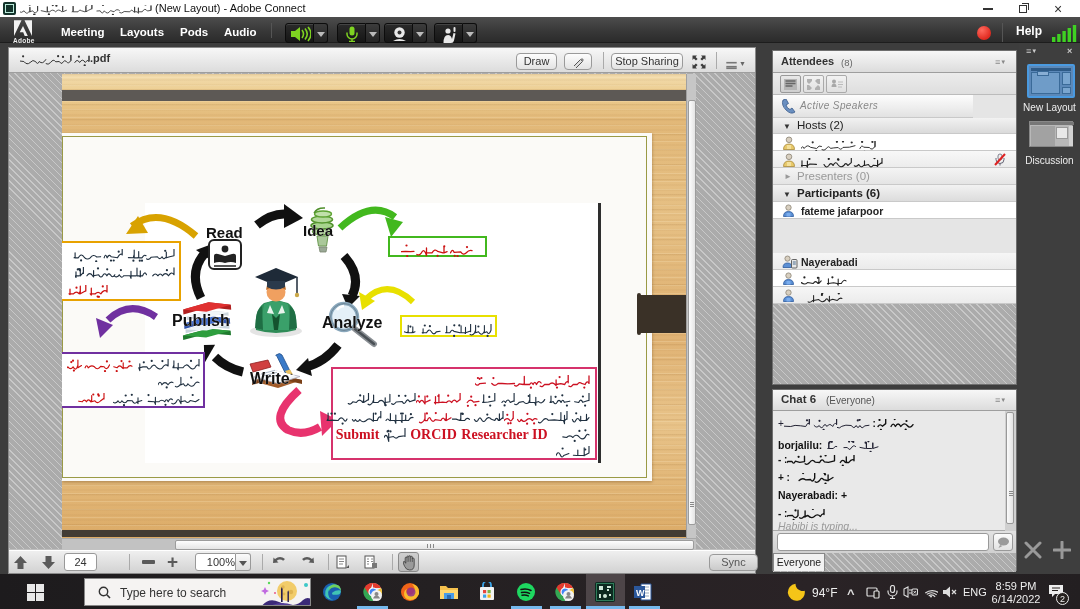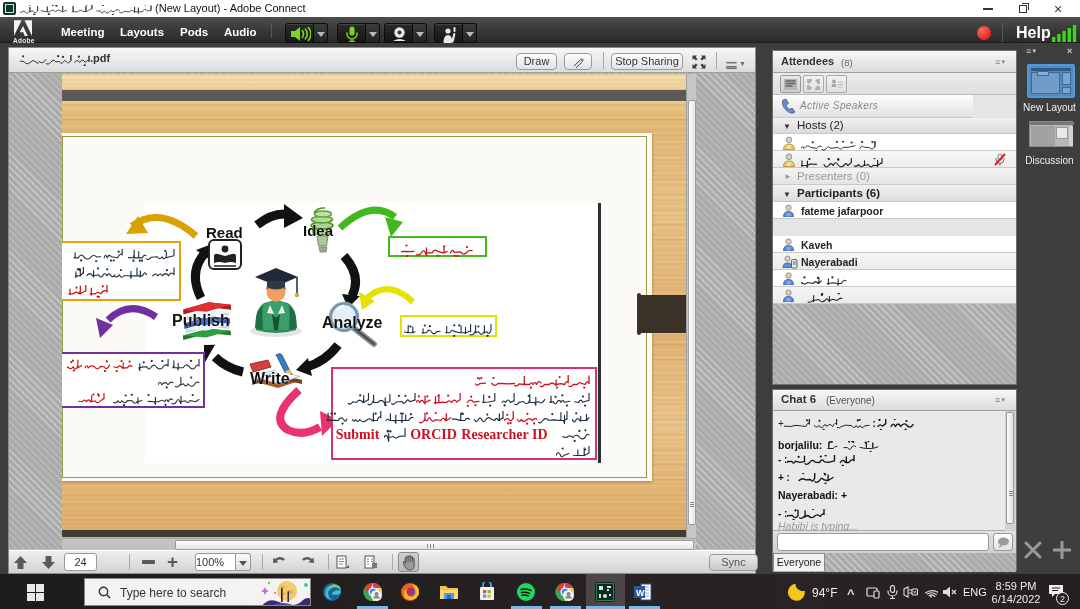--- a/index.html
+++ b/index.html
@@ -77,21 +77,21 @@
         <path d="M2.5 17 q0 -8 4.5 -8 q3 0 4 4 l1.5 -6 l2 .4 l-1.5 7 q-.5 2.6 -3 2.6 z" fill="#e8e8e8"></path>
         <rect x="12.5" y="1" width="2" height="5" rx="1" fill="#e8e8e8"></rect>
       </svg>
     </div>
     <div class="ab" style="left:463px;top:23px;width:14px;height:20px;background:linear-gradient(#3c3c3c,#242424);border:1px solid #0c0c0c;border-left:none;border-radius:0 3px 3px 0">
       <div class="ab" style="left:3px;top:8px;width:0;height:0;border-left:4px solid transparent;border-right:4px solid transparent;border-top:5px solid #bbb"></div>
     </div>
   </div>
 <div class="ab" style="left:977px;top:26px;width:14px;height:14px;border-radius:50%;background:radial-gradient(circle at 35% 30%,#ff6a5e,#e02a20 70%)"></div>
 <div class="ab" style="left:1002px;top:23px;width:1px;height:19px;background:#1c1c1c;border-right:1px solid #555"></div>
-<div class="ab" style="left:1016px;top:24px;font-size:16px;font-weight:bold;color:#fff">Help</div>
+<div class="ab" style="left:1016px;top:24px;font-size:12px;font-weight:bold;color:#fff">Help</div>
 <svg class="ab" style="left:1052px;top:25px" width="25" height="17" viewBox="0 0 25 17">
     <g fill="#3fd123">
       <rect x="0" y="12" width="3.4" height="5"></rect>
       <rect x="5.2" y="9" width="3.4" height="8"></rect>
       <rect x="10.4" y="6" width="3.4" height="11"></rect>
       <rect x="15.6" y="3" width="3.4" height="14"></rect>
       <rect x="20.8" y="0" width="3.4" height="17"></rect>
     </g>
   </svg>
 <div class="ab" style="left:8px;top:47px;width:748px;height:527px;background:#bfbfbf;border:1px solid #8a8a8a">
@@ -437,21 +437,21 @@
       <path d="M7.5 1 L14 8 H10.5 V14 H4.5 V8 H1 Z" fill="#5a5a5a"></path>
     </svg>
 <svg class="ab" style="left:32px;top:4px" width="15" height="15" viewBox="0 0 15 15">
       <path d="M7.5 14 L1 7 H4.5 V1 H10.5 V7 H14 Z" fill="#5a5a5a"></path>
     </svg>
 <div class="ab" style="left:55px;top:2px;width:33px;height:18px;background:#fff;border:1px solid #999;border-radius:3px;font-size:11px;color:#333;text-align:center;line-height:17px">24</div>
 <div class="ab" style="left:92px;top:22px;font-size:15px;color:#444">/ 26</div>
 <div class="ab" style="left:120px;top:3px;width:1px;height:16px;background:#aaa"></div>
 <div class="ab" style="left:133px;top:9px;width:13px;height:4px;background:#5a5a5a;border-radius:1px"></div>
 <div class="ab" style="left:158px;top:4px;font-size:19px;font-weight:bold;color:#5a5a5a;line-height:14px">+</div>
-<div class="ab" style="left:186px;top:2px;width:41px;height:18px;background:#fff;border:1px solid #999;border-radius:3px 0 0 3px;font-size:11px;color:#333;text-align:left;line-height:17px">100%</div>
+<div class="ab" style="left:186px;top:2px;width:41px;height:18px;background:#fff;border:1px solid #999;border-radius:3px 0 0 3px;font-size:11px;color:#333;text-align:right;line-height:17px">100%</div>
 <div class="ab" style="left:227px;top:2px;width:15px;height:18px;background:linear-gradient(#fbfbfb,#ddd);border:1px solid #999;border-left:none;border-radius:0 3px 3px 0">
       <div class="ab" style="left:3px;top:7px;width:0;height:0;border-left:4px solid transparent;border-right:4px solid transparent;border-top:5px solid #555"></div>
     </div>
 <div class="ab" style="left:253px;top:3px;width:1px;height:16px;background:#aaa"></div>
 <svg class="ab" style="left:263px;top:4px" width="16" height="15" viewBox="0 0 16 15">
       <path d="M3 4 Q8 0 13 4 L14.5 2.5 L15 8 L9.5 7.5 L11.3 5.7 Q8 3.2 4.8 5.8 Z" fill="#5a5a5a" transform="scale(-1,1) translate(-16,0)"></path>
     </svg>
 <svg class="ab" style="left:290px;top:4px" width="16" height="15" viewBox="0 0 16 15">
       <path d="M3 4 Q8 0 13 4 L14.5 2.5 L15 8 L9.5 7.5 L11.3 5.7 Q8 3.2 4.8 5.8 Z" fill="#5a5a5a"></path>
     </svg>
@@ -552,28 +552,20 @@
       <span class="ab" style="left:10px;top:5px;font-size:8px;color:#333">▼</span>
       <span class="ab" style="left:24px;top:2px;font-size:11.5px;font-weight:bold;color:#222">Participants (6)</span>
     </div>
     <div class="ab" style="left:0;top:151px;width:243px;height:17px;background:#fff;border-bottom:1px solid #c9c9c9">
       <svg class="ab" style="left:9px;top:2px" width="13" height="13" viewBox="0 0 13 13">
         <circle cx="6.5" cy="3.6" r="2.7" fill="#d8cfc0" stroke="#8a8374" stroke-width=".8"></circle>
         <path d="M1.5 12.5 q0 -5 5 -5 q5 0 5 5 z" fill="#5b8fd4" stroke="#2c5a9e" stroke-width=".8"></path>
         <path d="M4.5 9 h4 v3.5 h-4 z" fill="#7aadee" stroke="none"></path>
       </svg>
       <span class="ab" style="left:28px;top:3px;font-size:10.5px;font-weight:bold;color:#222">fateme jafarpoor</span>
-    </div>
-    <div class="ab" style="left:0;top:185px;width:243px;height:17px;background:#fff;border-bottom:1px solid #c9c9c9">
-      <svg class="ab" style="left:9px;top:2px" width="13" height="13" viewBox="0 0 13 13">
-        <circle cx="6.5" cy="3.6" r="2.7" fill="#d8cfc0" stroke="#8a8374" stroke-width=".8"></circle>
-        <path d="M1.5 12.5 q0 -5 5 -5 q5 0 5 5 z" fill="#5b8fd4" stroke="#2c5a9e" stroke-width=".8"></path>
-        <path d="M4.5 9 h4 v3.5 h-4 z" fill="#7aadee" stroke="none"></path>
-      </svg>
-      <span class="ab" style="left:28px;top:3px;font-size:10.5px;font-weight:bold;color:#222">Kaveh</span>
     </div>
     <div class="ab" style="left:0;top:202px;width:243px;height:17px;background:linear-gradient(#f6f6f6,#ebebeb);border-bottom:1px solid #c9c9c9">
       <svg class="ab" style="left:9px;top:2px" width="16" height="14" viewBox="0 0 16 14">
         <circle cx="5.5" cy="3.6" r="2.6" fill="#d8cfc0" stroke="#8a8374" stroke-width=".8"></circle>
         <path d="M1 12.5 q0 -4.5 4.5 -4.5 q4.5 0 4.5 4.5 z" fill="#5b8fd4" stroke="#2c5a9e" stroke-width=".8"></path>
         <rect x="9.5" y="4.5" width="5.5" height="8.5" rx="1" fill="#e8e8e8" stroke="#555" stroke-width=".9"></rect>
         <rect x="10.8" y="6" width="3" height="4" fill="#9ab"></rect>
       </svg>
       <span class="ab" style="left:28px;top:3px;font-size:10.5px;font-weight:bold;color:#222">Nayerabadi</span>
     </div>

